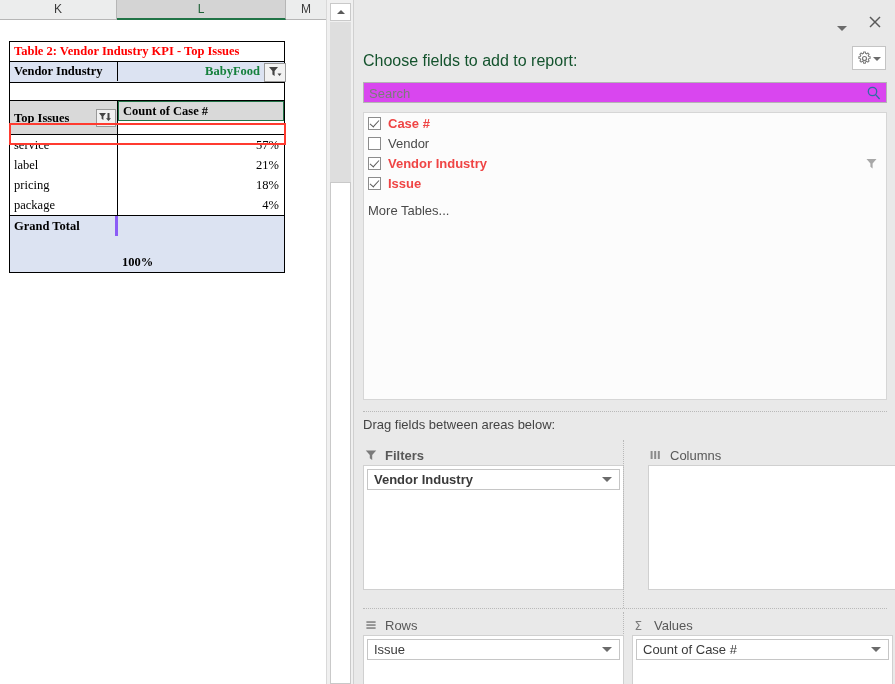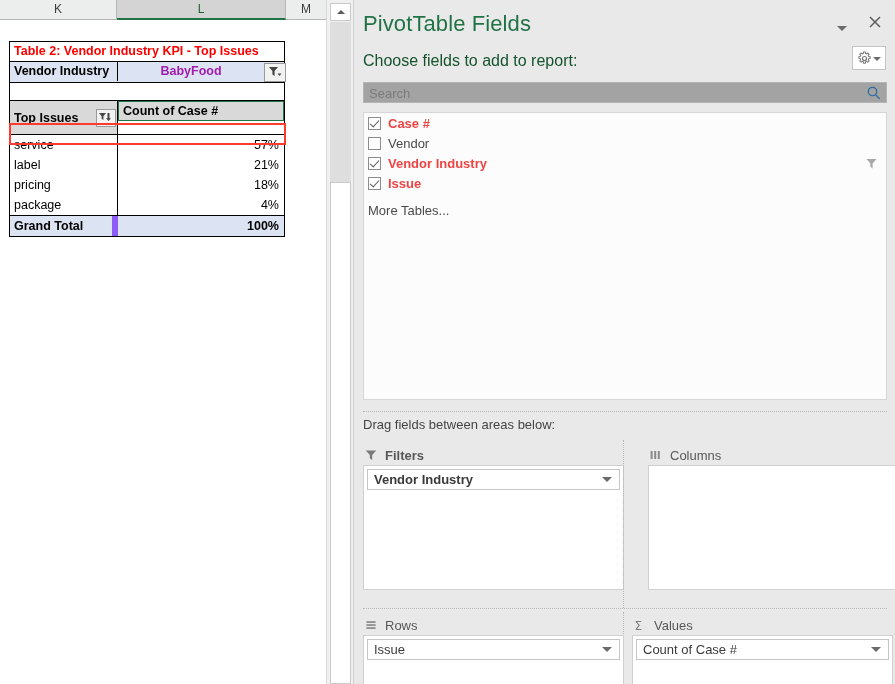--- a/index.html
+++ b/index.html
@@ -84,20 +84,21 @@
     box-sizing: border-box;
   }
   .pt-cell {
     box-sizing: border-box;
     font-size: 12.5px;
     padding: 0 4px;
     height: 19px;
     line-height: 19px;
     overflow: hidden;
     white-space: nowrap;
+    font-family: Liberation Serif, serif;
   }
   .col-a { width: 108px; flex: 0 0 108px; }
   .col-b { width: 166px; flex: 0 0 166px; }
 
   
   #pt-title-row { border-bottom: 1px solid #000; }
   #pt-title {
     width: 274px; flex: 0 0 274px;
     color: #ff0000;
     font-weight: bold;
@@ -105,23 +106,23 @@
   }
   
   #pt-filter-row { border-bottom: 1px solid #000; background: #dce3f2; }
   #pt-filter-label {
     font-weight: bold;
     color: #000;
     border-right: 1px solid #000;
   }
   #pt-filter-value {
     width: 146px; flex: 0 0 146px;
-    color: #a21caf;
+    color: #15803d;
     font-weight: bold;
-    text-align: center;
+    text-align: right;
     font-size: 12.5px;
   }
   #pt-filter-btn {
     width: 20px; flex: 0 0 20px;
     background: #f2f2f2;
     border: 1px solid #9a9a9a;
     height: 17px;
     margin-top: 1px;
     padding: 0;
     position: relative;
@@ -157,22 +158,22 @@
     height: 20px;
     line-height: 18px;
   }
 
   .pt-data-row .pt-cell { height: 20px; line-height: 20px; }
   .pt-label-cell { border-right: 1px solid #000; color: #000; }
   .pt-value-cell { text-align: right; color: #000; padding-right: 5px; }
 
   #pt-total-row { background: #dce3f2; border-top: 1px solid #000; }
   #pt-total-row .pt-cell { font-weight: bold; height: 20px; line-height: 20px; }
-  #pt-total-label { border-right: 6px solid #8b5cf6; }
-  #pt-total-value { text-align: right; padding-right: 5px; }
+  #pt-total-label { border-right: 3px solid #8b5cf6; }
+  #pt-total-value { text-align: left; padding-right: 5px; margin-top: 36px; }
 
   
   #red-highlight {
     position: absolute;
     left: 9px;
     top: 123px;
     width: 277px;
     height: 22px;
     border: 2px solid #ff3b30;
     box-sizing: border-box;
@@ -287,21 +288,21 @@
     width: 0; height: 0;
     border-left: 4px solid transparent;
     border-right: 4px solid transparent;
     border-top: 4px solid #6b6b6b;
   }
 
   #search-box {
     position: absolute;
     left: 9px; top: 82px;
     width: 524px; height: 21px;
-    background: #a3a3a3;
+    background: #d946ef;
     border: 1px solid #b4b4b4;
     box-sizing: border-box;
   }
   #search-input {
     position: absolute;
     left: 3px; top: 0;
     width: 480px; height: 19px;
     border: none;
     outline: none;
     background: transparent;
@@ -527,21 +528,20 @@
     <div id="scroll-up-btn">
       <span class="arrow"></span>
     </div>
     <div id="scroll-track">
       <div id="scroll-thumb"></div>
     </div>
   </div>
 
   <div id="pane">
 
-    <div id="pane-title">PivotTable Fields</div>
 
     <div id="pane-dropdown-btn">
       <span class="caret"></span>
     </div>
 
     <div id="pane-close-btn">
       <svg width="20" height="20" viewBox="0 0 20 20" aria-hidden="true">
         <line x1="5" y1="5" x2="15" y2="15" stroke="#5a5a5a" stroke-width="1.5"></line>
         <line x1="15" y1="5" x2="5" y2="15" stroke="#5a5a5a" stroke-width="1.5"></line>
       </svg>

